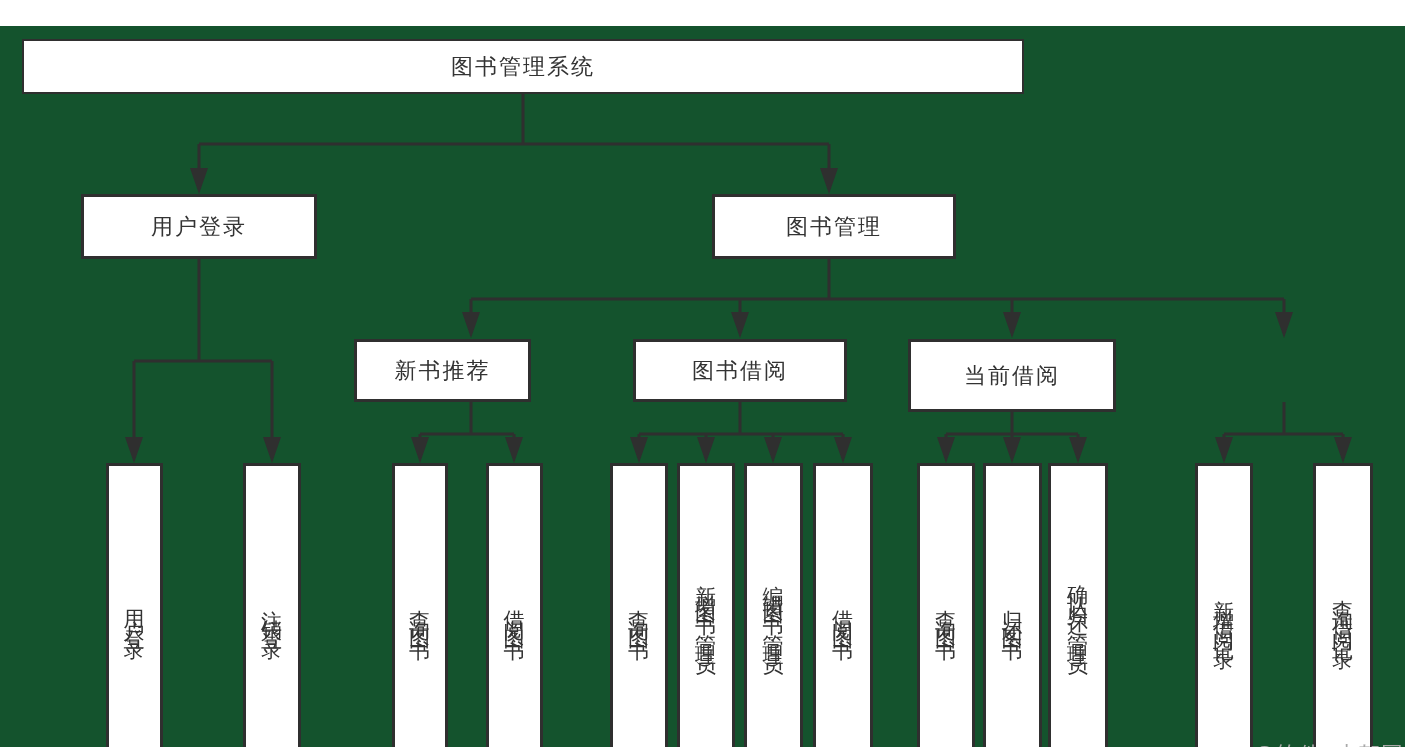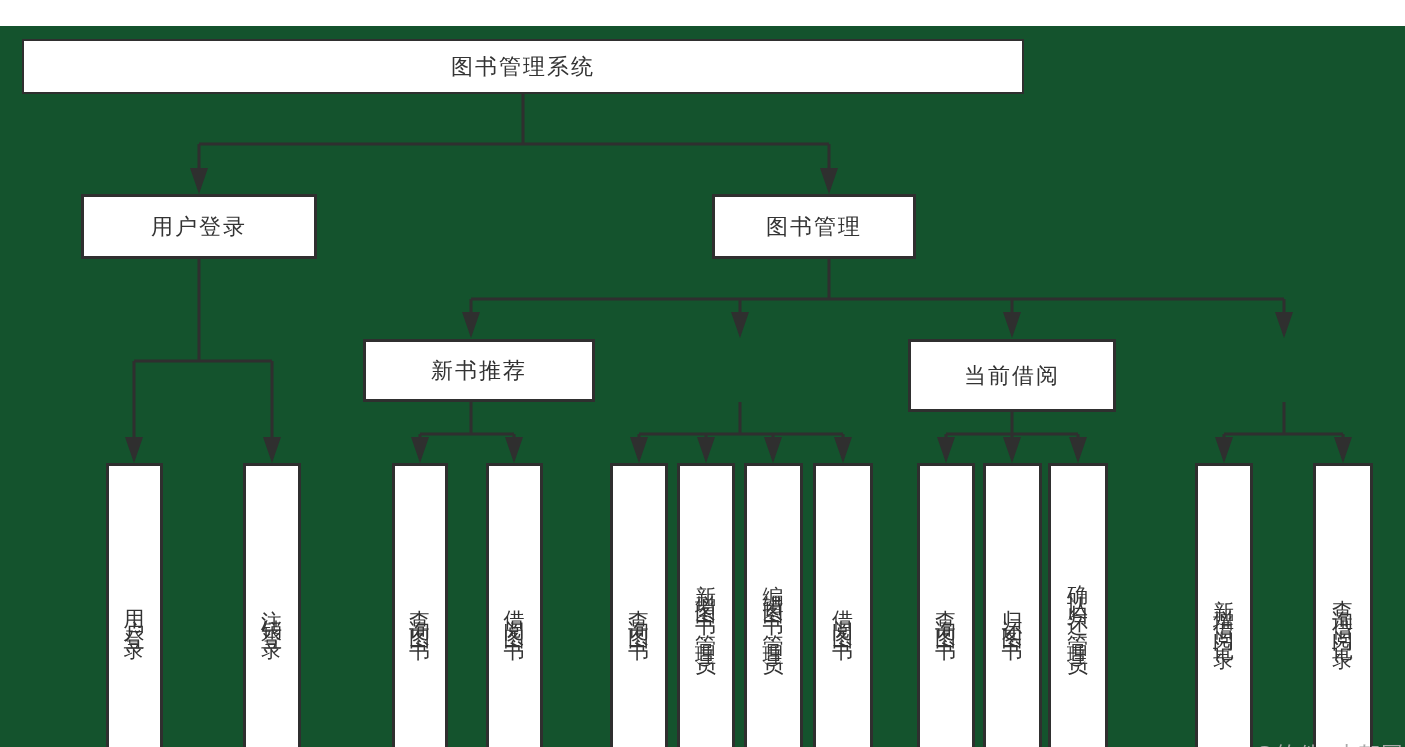--- a/index.html
+++ b/index.html
@@ -107,26 +107,29 @@
     </g>
   </svg>
 
   <div class="node root" style="left:22px;top:13px;width:1002px;height:55px">
     <span>图书管理系统</span>
   </div>
 
   <div class="node" style="left:81px;top:168px;width:236px;height:65px">
     <span>用户登录</span>
   </div>
-  <div class="node" style="left:712px;top:168px;width:204px;height:65px">
+  <div class="node" style="left:712px;top:168px;width:244px;height:65px">
     <span>图书管理</span>
   </div>
 
-  <div class="node" style="left:363px;top:313px;width:232px;height:63px">
+  <div class="node" style="left:354px;top:313px;width:177px;height:63px">
     <span>新书推荐</span>
+  </div>
+  <div class="node" style="left:633px;top:313px;width:214px;height:63px">
+    <span>图书借阅</span>
   </div>
   <div class="node" style="left:908px;top:313px;width:208px;height:73px">
     <span>当前借阅</span>
   </div>
 
   <div class="node vnode" style="left:106px;top:437px;width:57px;height:299px">
     <span>用户登录</span>
   </div>
   <div class="node vnode" style="left:243px;top:437px;width:58px;height:299px">
     <span>注销登录</span>

